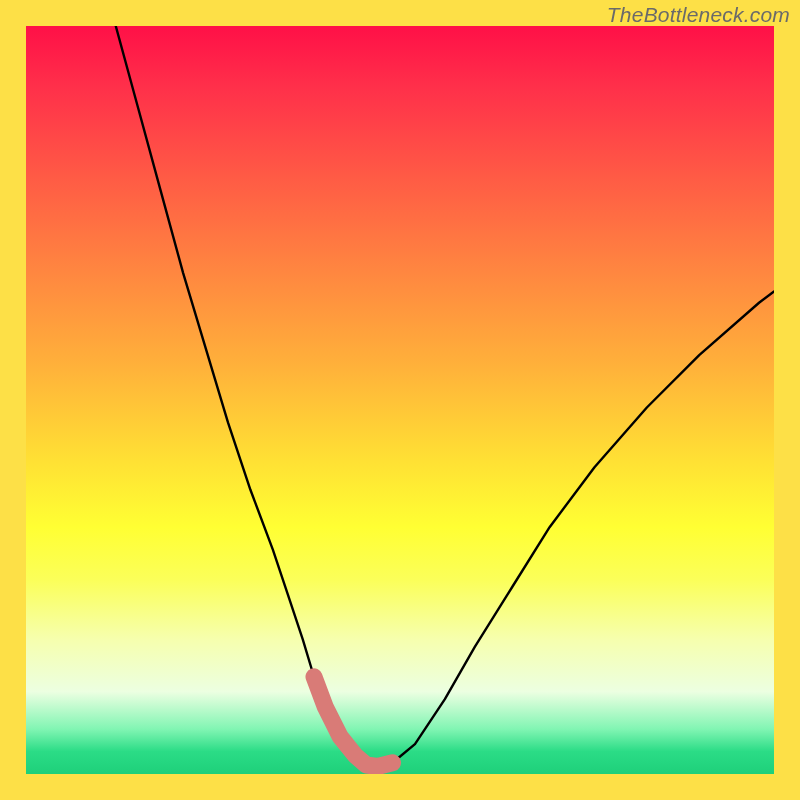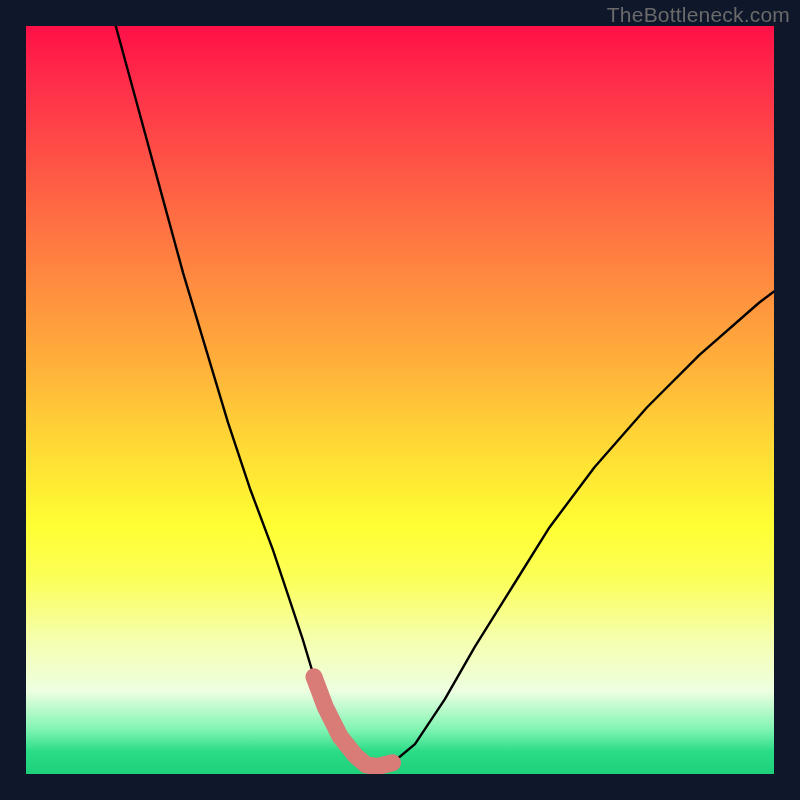--- a/index.html
+++ b/index.html
@@ -10,21 +10,22 @@
     height: 800px;
     overflow: hidden;
     font-family: Arial, Helvetica, sans-serif;
   }
   .frame {
     position: absolute;
     top: 0;
     left: 0;
     width: 800px;
     height: 800px;
-    background: #0f172a;
+    background: #fde047;
+    font-style: italic;
   }
   .plot-area {
     position: absolute;
     top: 26px;
     left: 26px;
     width: 748px;
     height: 748px;
     background: linear-gradient(to bottom,
       #ff1047 0%,
       #ff2f4a 8%,

